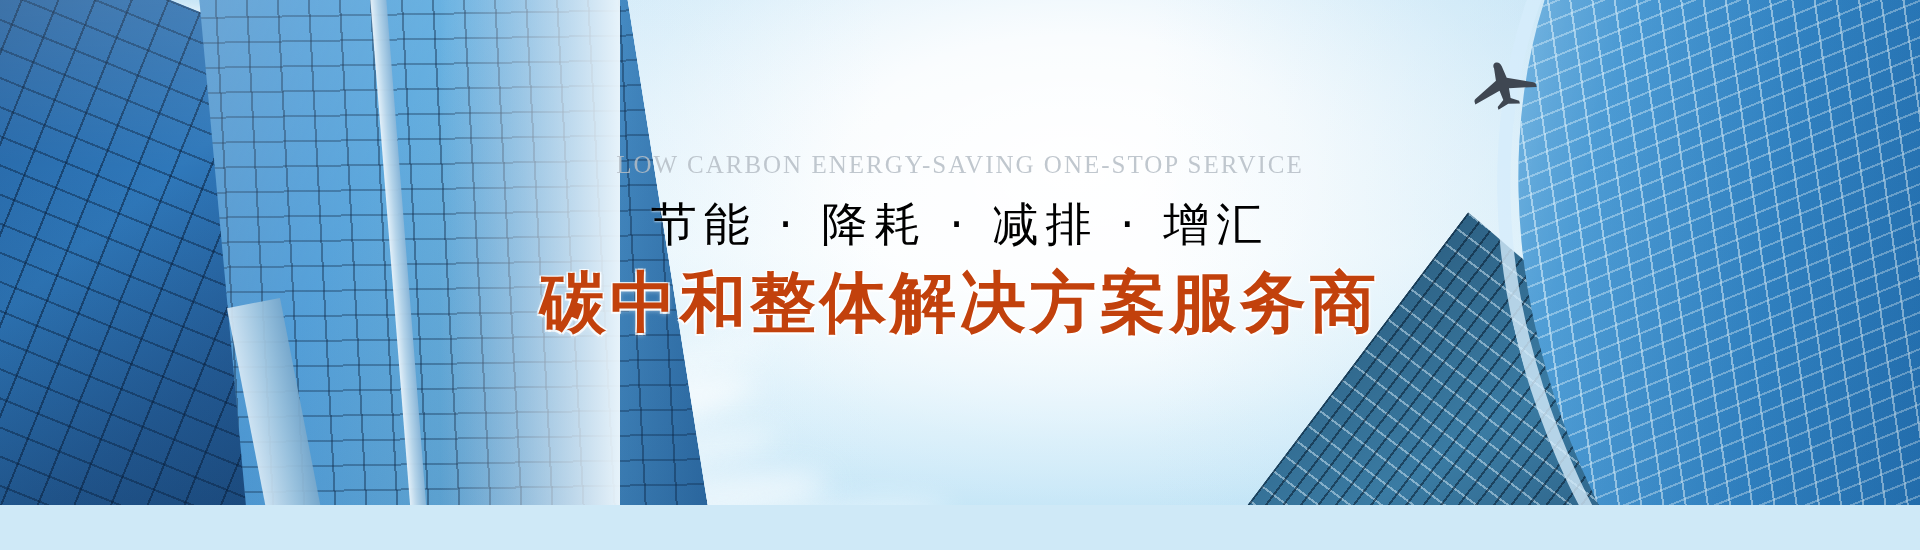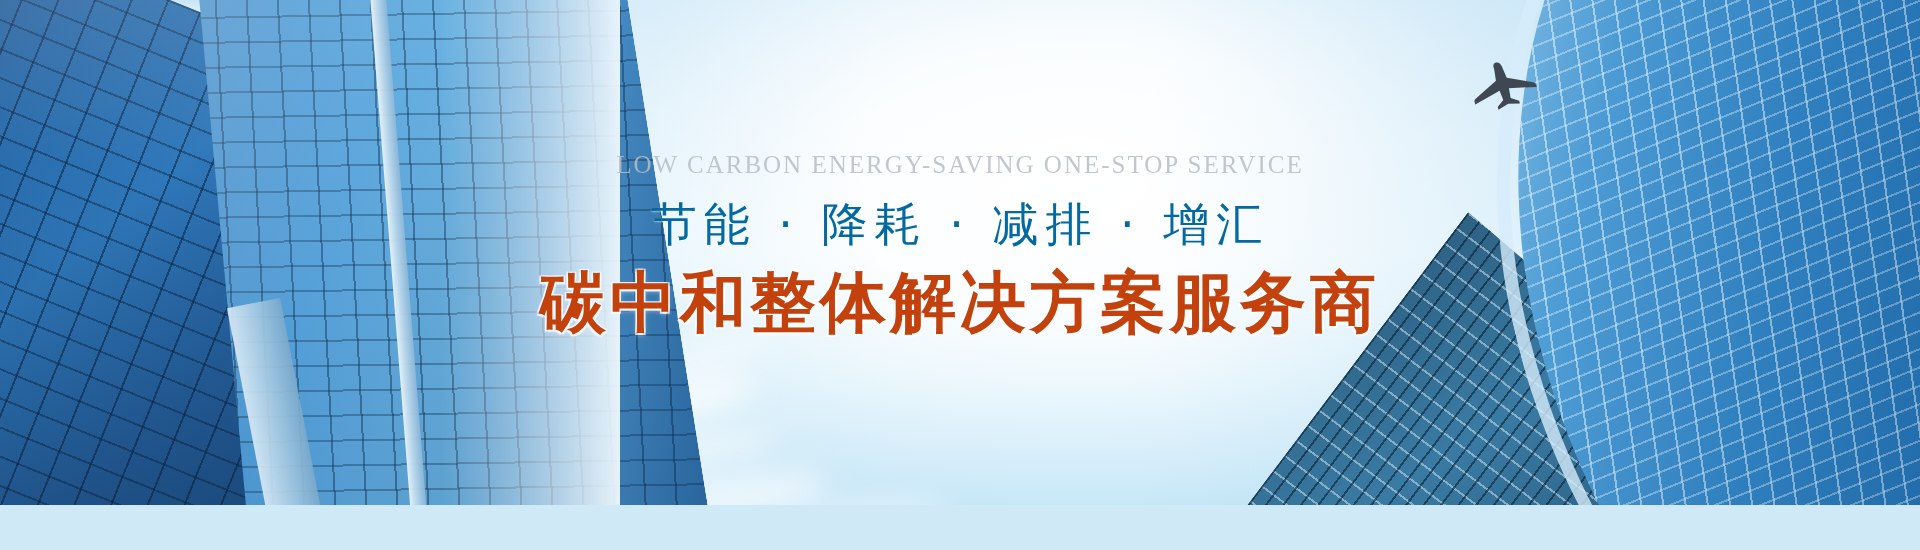--- a/index.html
+++ b/index.html
@@ -220,21 +220,21 @@
     color:#b6bec6;
     opacity:.85;
     line-height:1;
     white-space:nowrap;
   }
   .subtitle {
     margin-top:22px;
     font-family:"DejaVu Sans", sans-serif;
     font-size:46px;
     font-weight:400;
-    color:#0369a1;
+    color:#000000;
     letter-spacing:7px;
     line-height:1.1;
     white-space:nowrap;
     text-shadow:0 1px 2px rgba(255,255,255,0.55);
   }
   .title {
     margin-top:16px;
     font-family:"DejaVu Sans", sans-serif;
     font-size:66px;
     font-weight:700;

